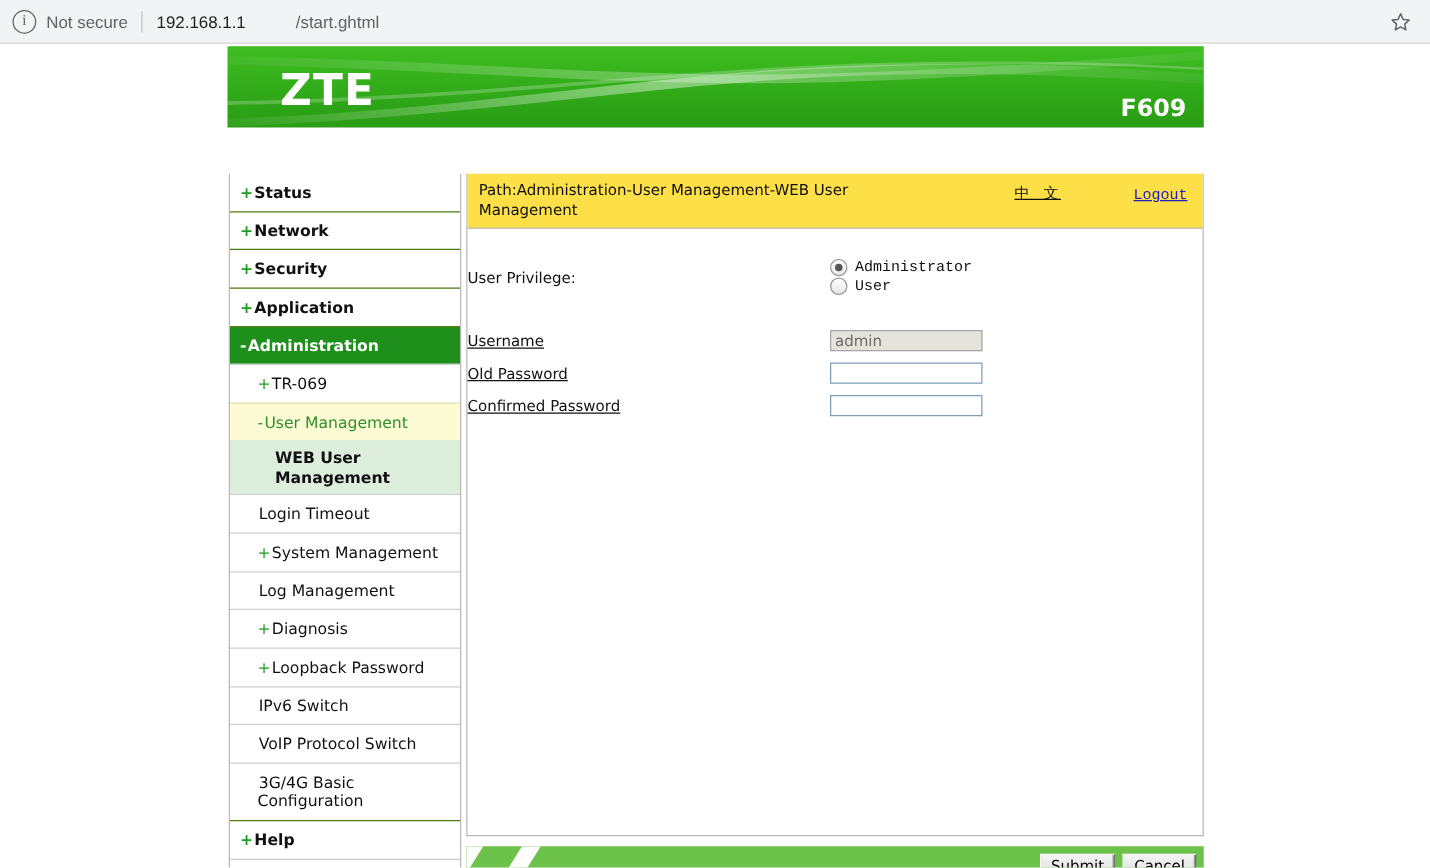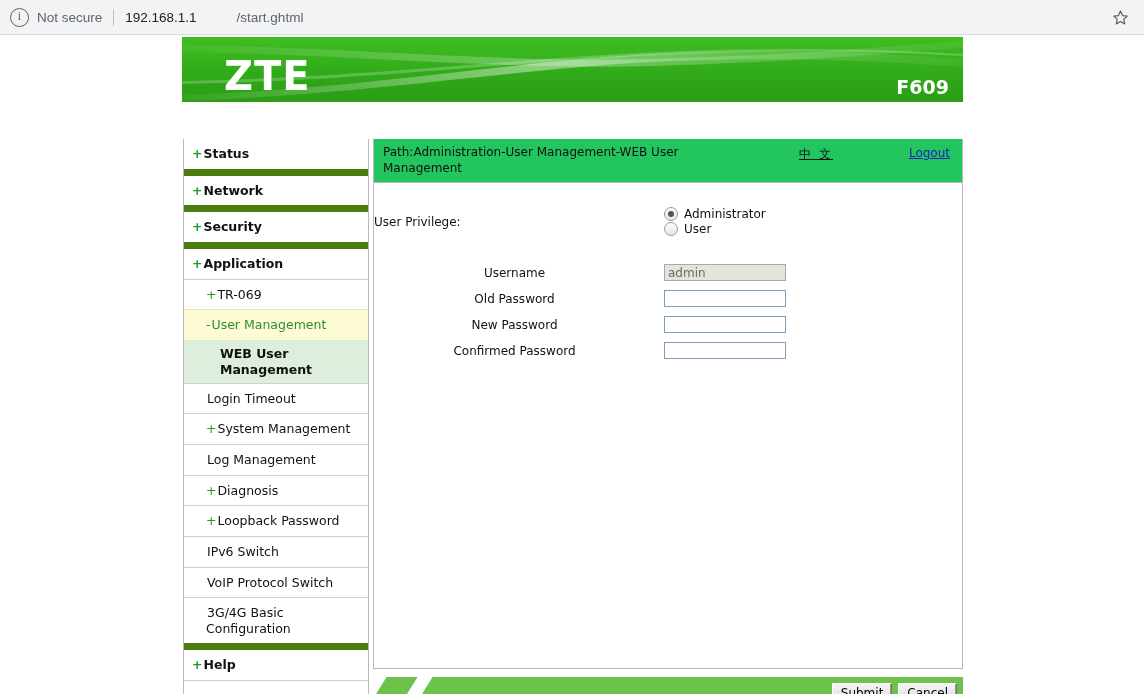--- a/index.html
+++ b/index.html
@@ -90,21 +90,21 @@
     height: 65px;
     overflow: hidden;
     background: linear-gradient(to bottom, #3fbd20 0%, #35b01c 40%, #2ea517 70%, #2a9d15 100%);
   }
   .banner svg { position: absolute; left: 0; top: 0; }
   .logo {
     position: absolute;
     left: 42px;
     top: 16px;
     color: #ffffff;
-    font-size: 40px;
+    font-size: 35px;
     font-weight: bold;
     letter-spacing: 1px;
     font-family: "DejaVu Sans", sans-serif;
   }
   .model {
     position: absolute;
     right: 14px;
     bottom: 4px;
     color: #ffffff;
     font-size: 19px;
@@ -118,21 +118,21 @@
     left: 183px;
     top: 104px;
     width: 186px;
     border: 1px solid #b9b9b9;
     border-top: none;
     box-sizing: border-box;
     background: #ffffff;
   }
   .nav-top {
     padding: 7px 6px 7px 8px;
-    border-top: 7px solid #4d7c0f;
+    border-top: 1px solid #4d7c0f;
     font-weight: bold;
     font-size: 12.5px;
     color: #111;
     cursor: pointer;
     line-height: 1.25;
   }
   .nav-top:first-child { border-top: none; }
   .nav-top .sign { color: #1e9e1e; font-weight: bold; margin-right: 1px; }
   .nav-top.active {
     background: #1f8f1b;
@@ -178,41 +178,42 @@
     left: 373px;
     top: 104px;
     width: 590px;
     height: 530px;
     border: 1px solid #b9b9b9;
     border-top: none;
     box-sizing: border-box;
     background: #ffffff;
   }
   .path-bar {
-    background: #22c55e;
+    background: #fde047;
     border-bottom: 1px solid #b9b9b9;
     min-height: 33px;
     padding: 6px 10px 6px 9px;
     box-sizing: border-box;
     display: flex;
     align-items: flex-start;
     justify-content: space-between;
   }
   .path-text {
     font-size: 12px;
     color: #111;
     line-height: 1.3;
     max-width: 330px;
   }
   .path-links {
     display: flex;
-    align-items: flex-start;
-    gap: 76px;
+    align-items: flex-end;
+    gap: 58px;
     padding-top: 1px;
     padding-right: 2px;
+    font-family: Liberation Mono, monospace;
   }
   .lang-link {
     font-size: 12px;
     color: #111;
     text-decoration: underline;
     cursor: pointer;
     letter-spacing: 2px;
     white-space: nowrap;
   }
   .logout-link {
@@ -230,21 +231,21 @@
     align-items: center;
     margin-bottom: 9px;
   }
   .form-label {
     width: 290px;
     padding-right: 9px;
     font-size: 12px;
     color: #111;
     box-sizing: border-box;
   }
-  .radio-line { display: flex; align-items: flex-end; }
+  .radio-line { display: flex; align-items: flex-end; font-family: Liberation Mono, monospace; }
   .radio {
     width: 12px; height: 12px;
     border-radius: 50%;
     border: 1px solid #9a9a9a;
     background: linear-gradient(to bottom, #fdfdfd, #e6e6e6);
     position: relative;
     margin-right: 6px;
     flex: none;
     cursor: pointer;
   }
@@ -260,25 +261,26 @@
   .radio-row-2 { margin-top: 1px; }
 
   .fields { margin-top: 28px; }
   .field-row {
     display: flex;
     align-items: center;
     margin-bottom: 9px;
   }
   .field-label {
     width: 290px;
-    text-align: center;
+    text-align: left;
     padding-right: 9px;
     font-size: 12px;
     color: #111;
     box-sizing: border-box;
+    text-decoration: underline;
   }
   .text-input {
     width: 122px;
     height: 17px;
     border: 1px solid #7f9db9;
     background: #ffffff;
     font-size: 12px;
     color: #111;
     padding: 0 3px;
     box-sizing: border-box;
@@ -384,20 +386,23 @@
     </div>
     <div class="nav-top">
       <span class="sign">+</span><span>Network</span>
     </div>
     <div class="nav-top">
       <span class="sign">+</span><span>Security</span>
     </div>
     <div class="nav-top">
       <span class="sign">+</span><span>Application</span>
     </div>
+    <div class="nav-top active">
+      <span class="sign">-</span><span>Administration</span>
+    </div>
 
     <div class="nav-sub">
       <span class="sign">+</span><span>TR-069</span>
     </div>
     <div class="nav-sub open">
       <span class="sign">-</span><span>User Management</span>
     </div>
     <div class="nav-leaf">WEB User Management</div>
 
     <div class="nav-sub">
@@ -461,24 +466,20 @@
       <div class="fields">
         <div class="field-row">
           <div class="field-label">Username</div>
           <input class="text-input disabled" type="text" disabled="" value="admin" style="">
         </div>
         <div class="field-row">
           <div class="field-label">Old Password</div>
           <input class="text-input" type="password" value="" style="">
         </div>
         <div class="field-row">
-          <div class="field-label">New Password</div>
-          <input class="text-input" type="password" value="" style="">
-        </div>
-        <div class="field-row">
           <div class="field-label">Confirmed Password</div>
           <input class="text-input" type="password" value="" style="">
         </div>
       </div>
     </div>
   </div>
 
   <div class="footer-bar">
     <div class="footer-slash">
       <i class="s1"></i>

